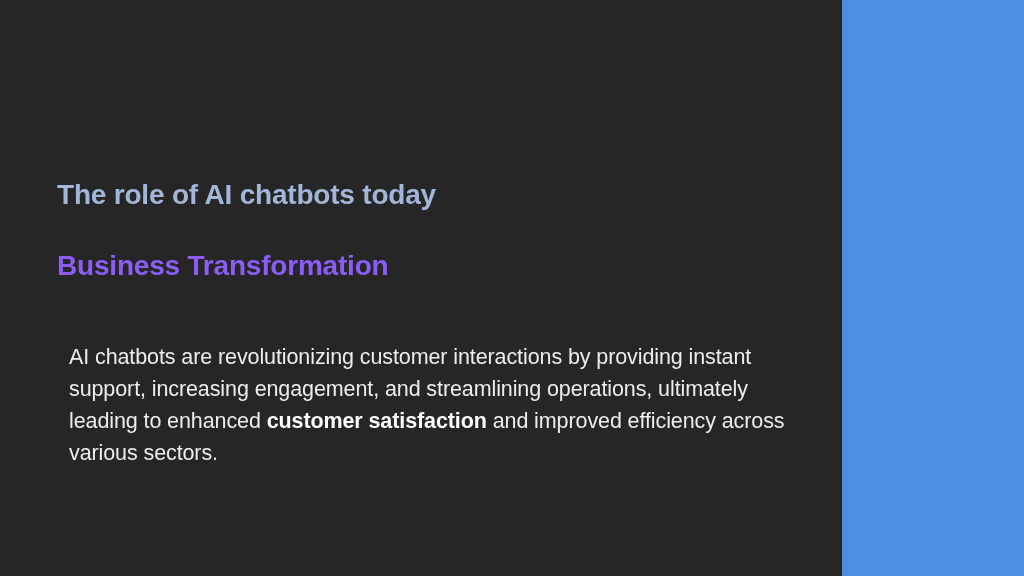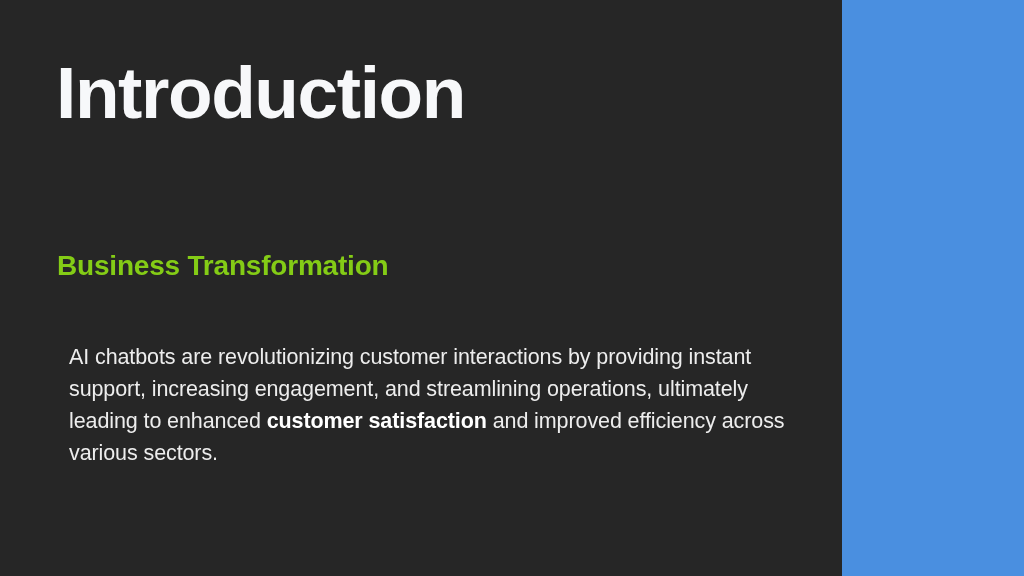--- a/index.html
+++ b/index.html
@@ -61,21 +61,21 @@
   }
   .subtitle-secondary {
     position: absolute;
     left: 57px;
     top: 251px;
     margin: 0;
     font-size: 28px;
     line-height: 1.1;
     font-weight: 700;
     letter-spacing: -0.2px;
-    color: #84cc16;
+    color: #8b5cf6;
     white-space: nowrap;
   }
   .body-paragraph {
     position: absolute;
     left: 57px;
     top: 329px;
     width: 730px;
     margin: 12px;
     font-size: 21.5px;
     line-height: 32px;
@@ -88,22 +88,22 @@
     color: #ffffff;
   }
 </style>
 </head>
 <body>
 
 <div class="slide">
 
   <div class="content-panel">
 
-    <h1 class="slide-title">Introduction</h1>
 
+    <h2 class="subtitle-primary">The role of AI chatbots today</h2>
 
     <h3 class="subtitle-secondary">Business Transformation</h3>
 
     <p class="body-paragraph"><span>AI chatbots are revolutionizing customer interactions by providing instant support, increasing engagement, and streamlining operations, ultimately leading to enhanced </span><span class="emphasis">customer satisfaction</span><span> and improved efficiency across various sectors.</span></p>
 
   </div>
 
   <div class="accent-panel"></div>
 
 </div>

